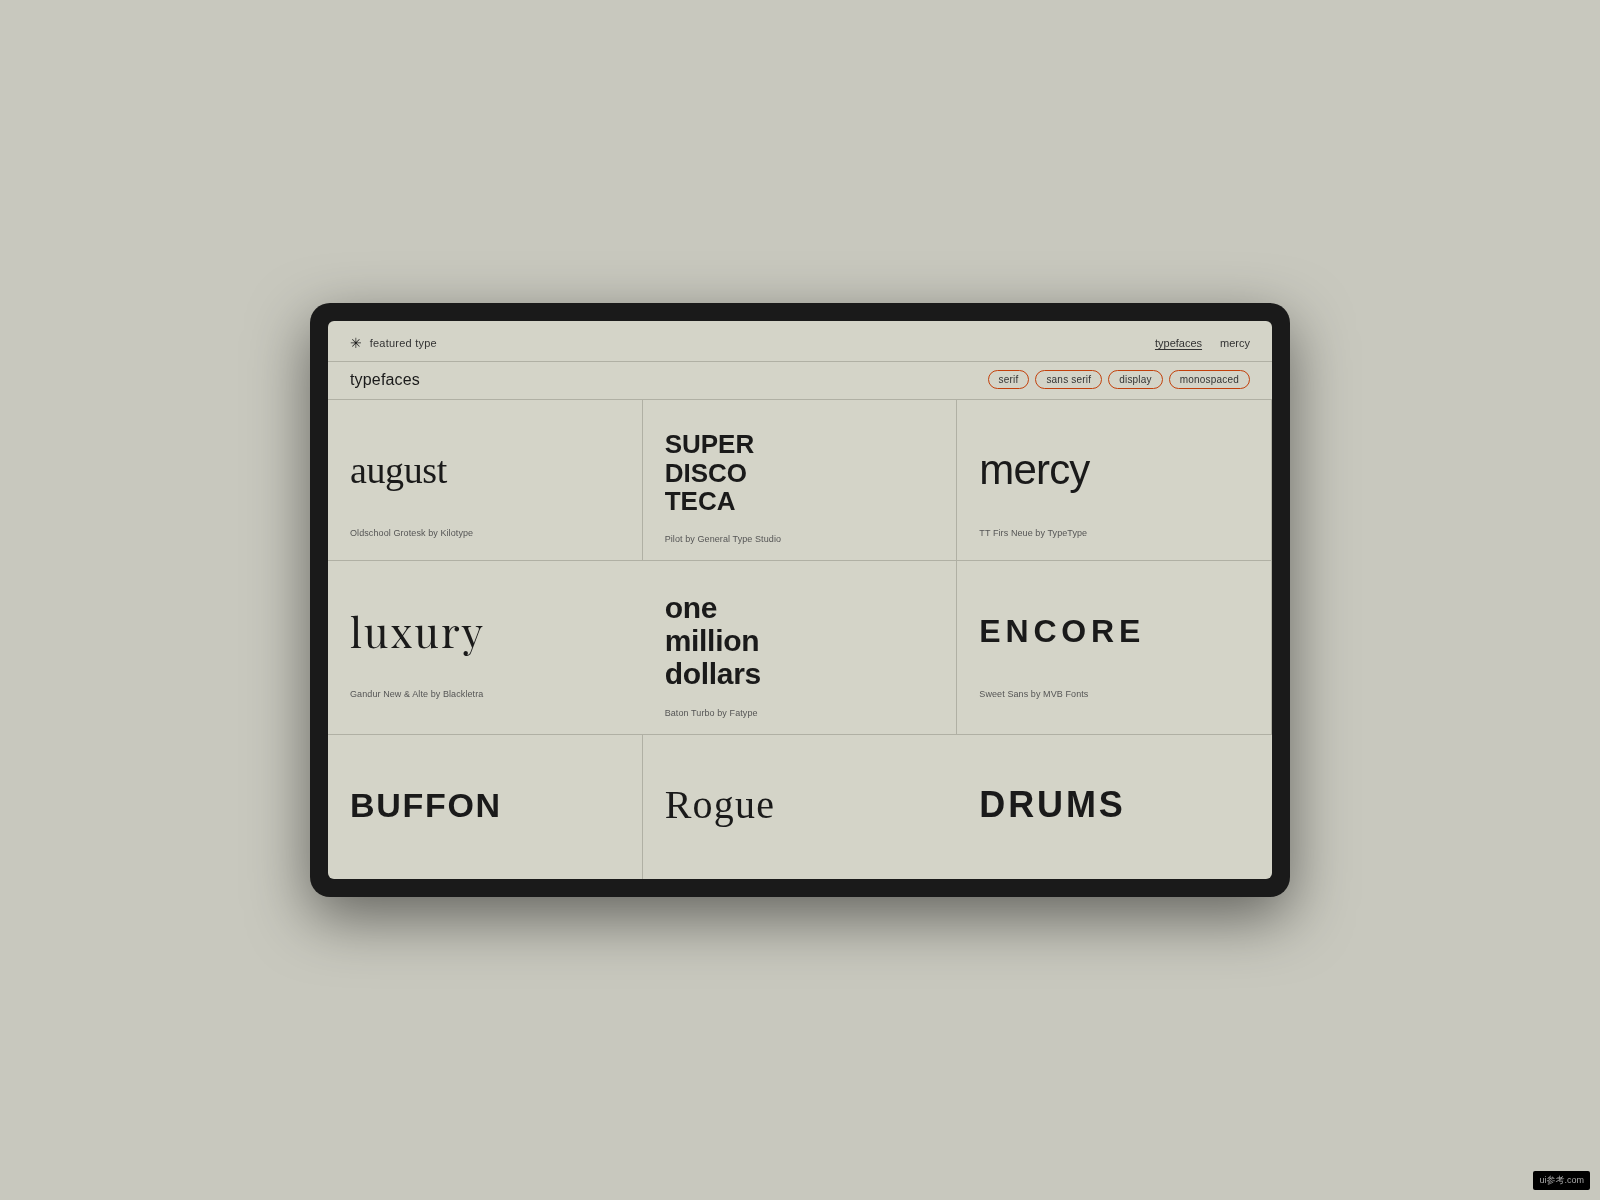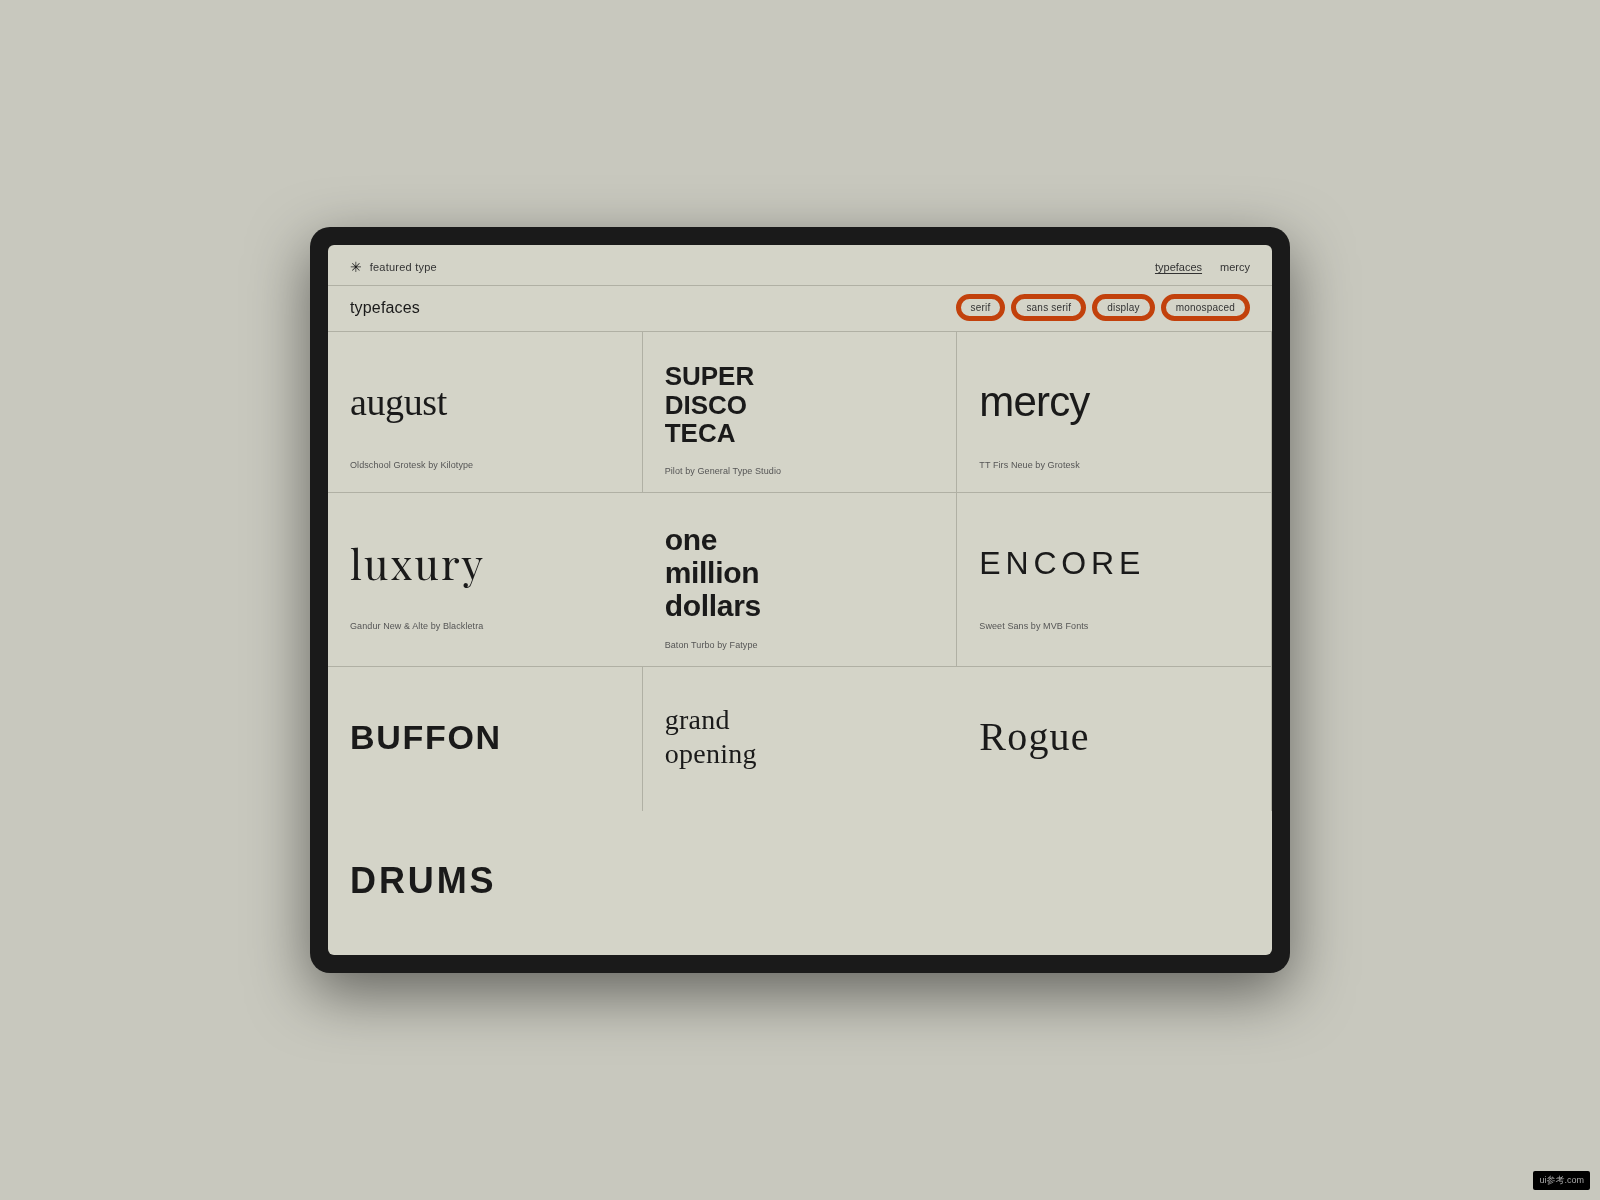--- a/index.html
+++ b/index.html
@@ -86,21 +86,21 @@
     }
 
     .filter-buttons {
       display: flex;
       gap: 6px;
     }
 
     .filter-btn {
       font-size: 10px;
       color: #333;
-      border: 5px solid #c2410c;
+      border: 1px solid #c2410c;
       border-radius: 20px;
       padding: 3px 10px;
       background: transparent;
       cursor: pointer;
       letter-spacing: 0.02em;
     }
 
     .grid-container {
       display: grid;
       grid-template-columns: repeat(3, 1fr);
@@ -171,21 +171,21 @@
     .font-onemillion {
       font-size: 30px;
       font-weight: 700;
       font-family: 'Arial Black', sans-serif;
       letter-spacing: -0.01em;
       line-height: 1.1;
     }
 
     .font-encore {
       font-size: 32px;
-      font-weight: 400;
+      font-weight: 700;
       font-family: 'Futura', 'Century Gothic', Arial, sans-serif;
       letter-spacing: 0.15em;
       text-transform: uppercase;
     }
 
     .font-spinaltap {
       font-size: 32px;
       font-weight: 900;
       font-family: 'Futura', 'Century Gothic', Arial, sans-serif;
       text-transform: uppercase;
@@ -282,21 +282,21 @@
         <div class="font-display">
           <span class="font-name font-superdiscoteca">SUPER<br>DISCO<br>TECA</span>
         </div>
         <div class="font-info">Pilot by General Type Studio</div>
       </div>
 
       <div class="grid-item">
         <div class="font-display">
           <span class="font-name font-mercy">mercy</span>
         </div>
-        <div class="font-info">TT Firs Neue by Grotesk</div>
+        <div class="font-info">TT Firs Neue by TypeType</div>
       </div>
 
       <div class="grid-item">
         <div class="font-display">
           <span class="font-name font-luxury">luxury</span>
         </div>
         <div class="font-info">Gandur New &amp; Alte by Blackletra</div>
       </div>
 
       <div class="grid-item">
@@ -315,26 +315,20 @@
 
 
 
       <div class="grid-item" style="border-bottom:none;">
         <div class="font-display">
           <span class="font-name font-buffon">BUFFON</span>
         </div>
         <div class="font-info"></div>
       </div>
 
-      <div class="grid-item" style="border-bottom:none;">
-        <div class="font-display">
-          <span class="font-name font-grandopening">grand<br>opening</span>
-        </div>
-        <div class="font-info"></div>
-      </div>
 
       <div class="grid-item" style="border-bottom:none;">
         <div class="font-display">
           <span class="font-name font-rogue">Rogue</span>
         </div>
         <div class="font-info"></div>
       </div>
 
       <div class="grid-item" style="border-bottom:none; border-right:none;">
         <div class="font-display">

